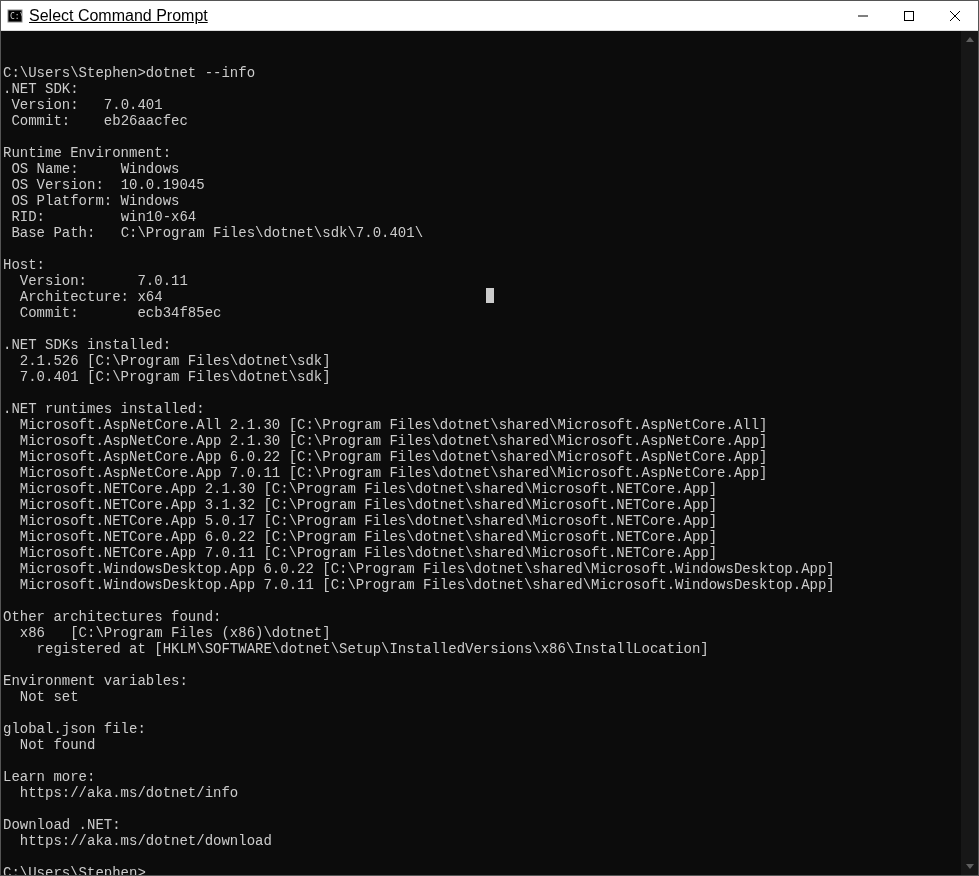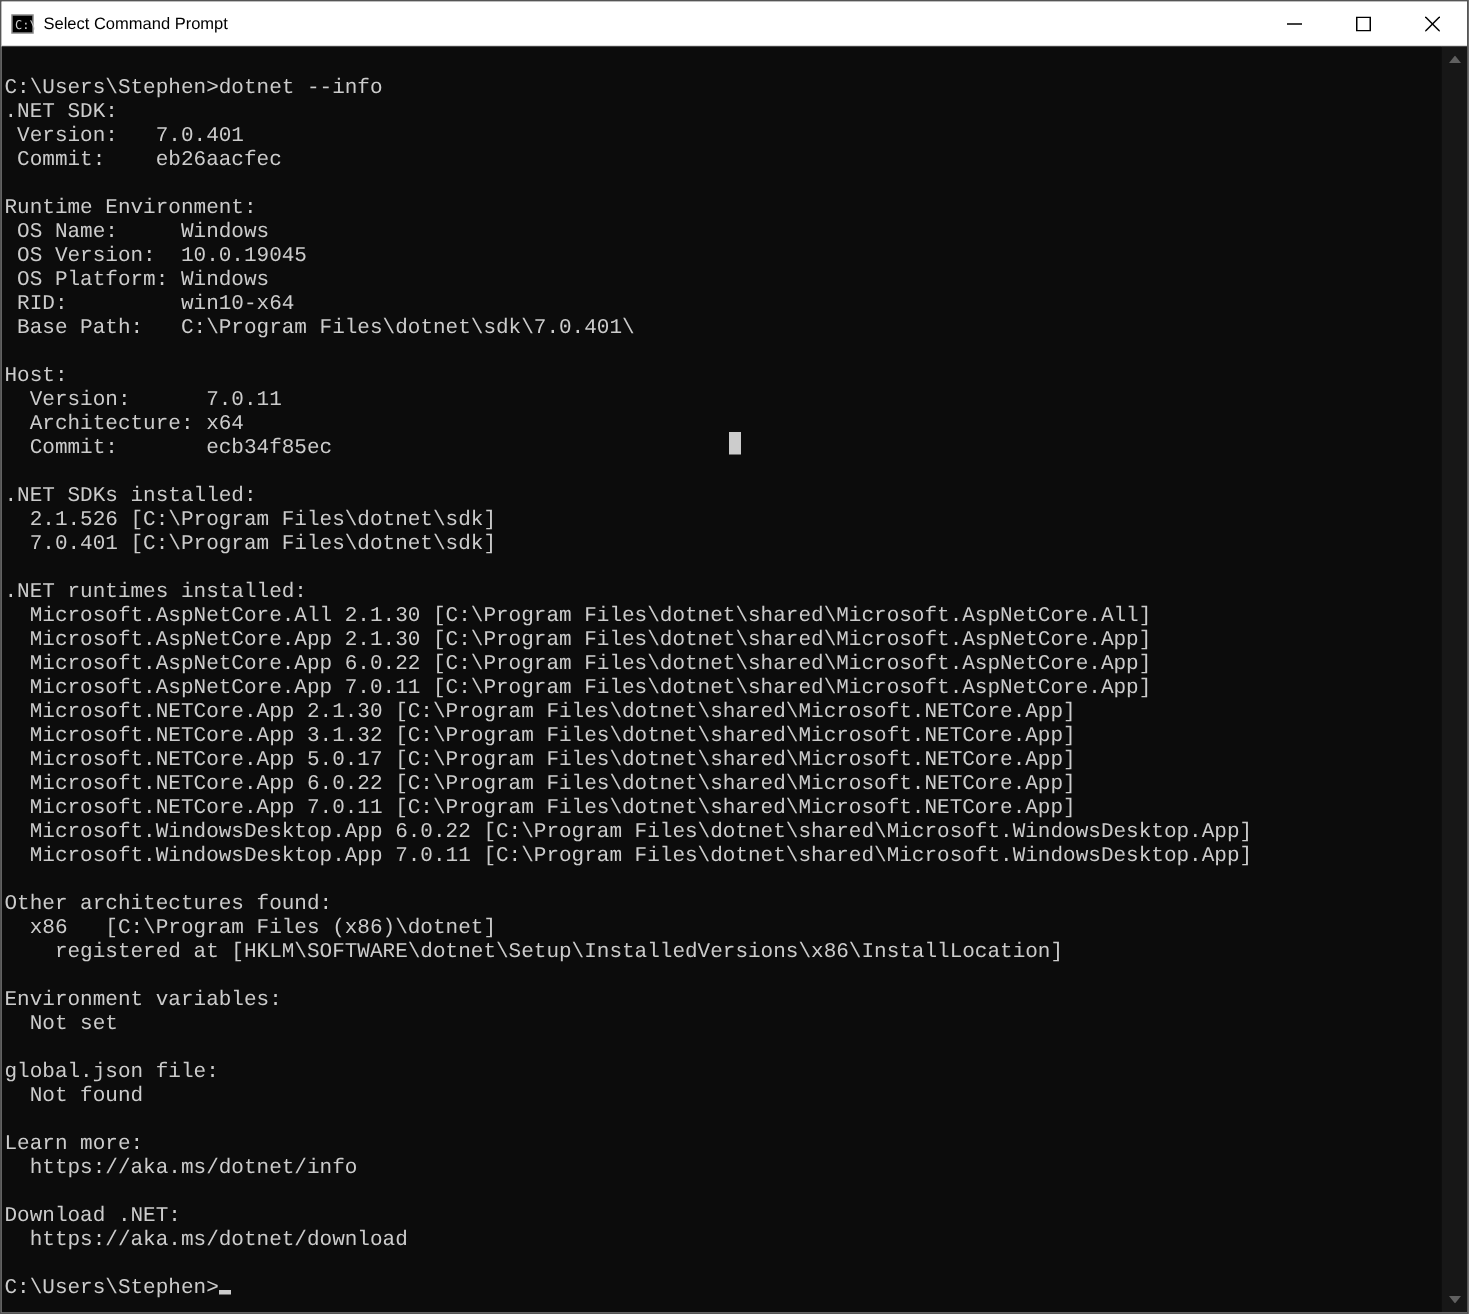--- a/index.html
+++ b/index.html
@@ -22,23 +22,24 @@
   }
   .title-icon {
     width: 16px;
     height: 16px;
     margin-right: 6px;
     display: flex;
     align-items: center;
     justify-content: center;
   }
   .title-text {
-    font-size: 11px;
+    font-size: 16px;
     color: #000;
     flex: 1;
+    text-decoration: underline;
   }
   .win-controls {
     display: flex;
     height: 100%;
   }
   .win-btn {
     width: 46px;
     height: 100%;
     display: flex;
     align-items: center;
@@ -51,21 +52,21 @@
     height: calc(100% - 30px);
     background: #0c0c0c;
   }
   .terminal {
     flex: 1;
     background: #0c0c0c;
     color: #cccccc;
     font-family: Consolas, "Courier New", monospace;
     font-size: 14px;
     line-height: 16px;
-    padding: 4px 0 2px 2px;
+    padding: 18px 0 2px 2px;
     white-space: pre;
     overflow: hidden;
     position: relative;
   }
   .scrollbar {
     width: 17px;
     background: #171717;
     display: flex;
     flex-direction: column;
     align-items: center;

